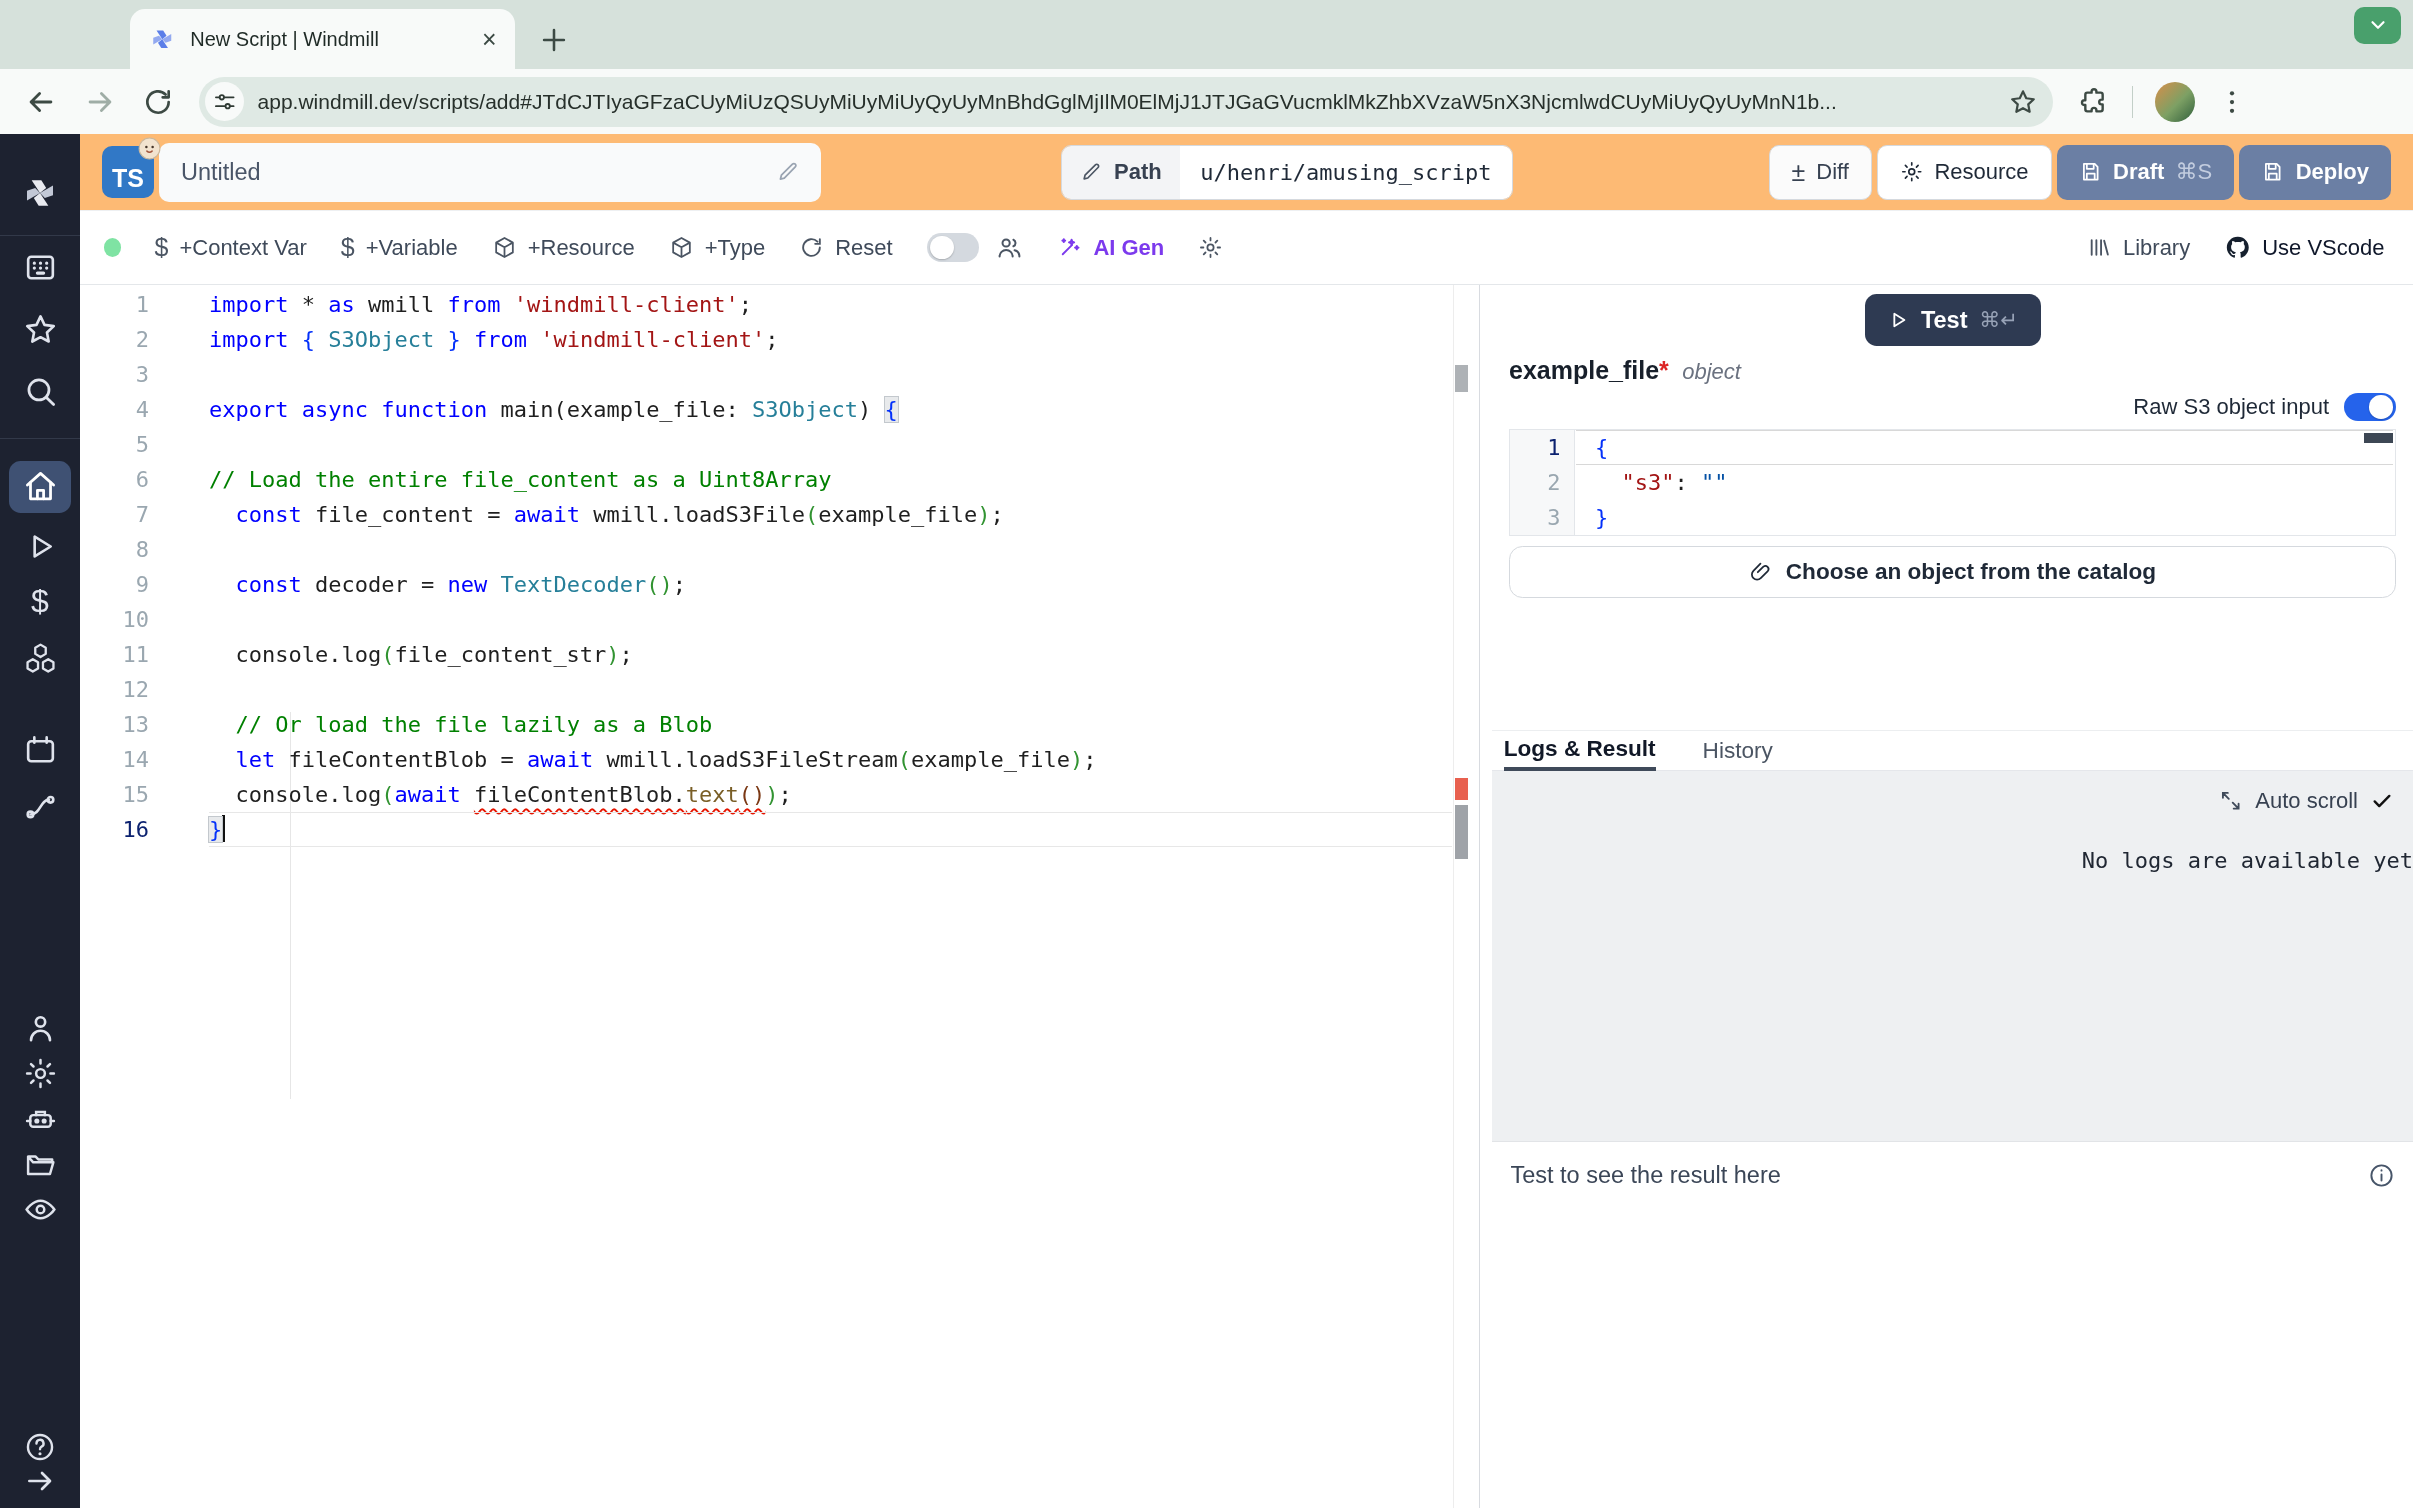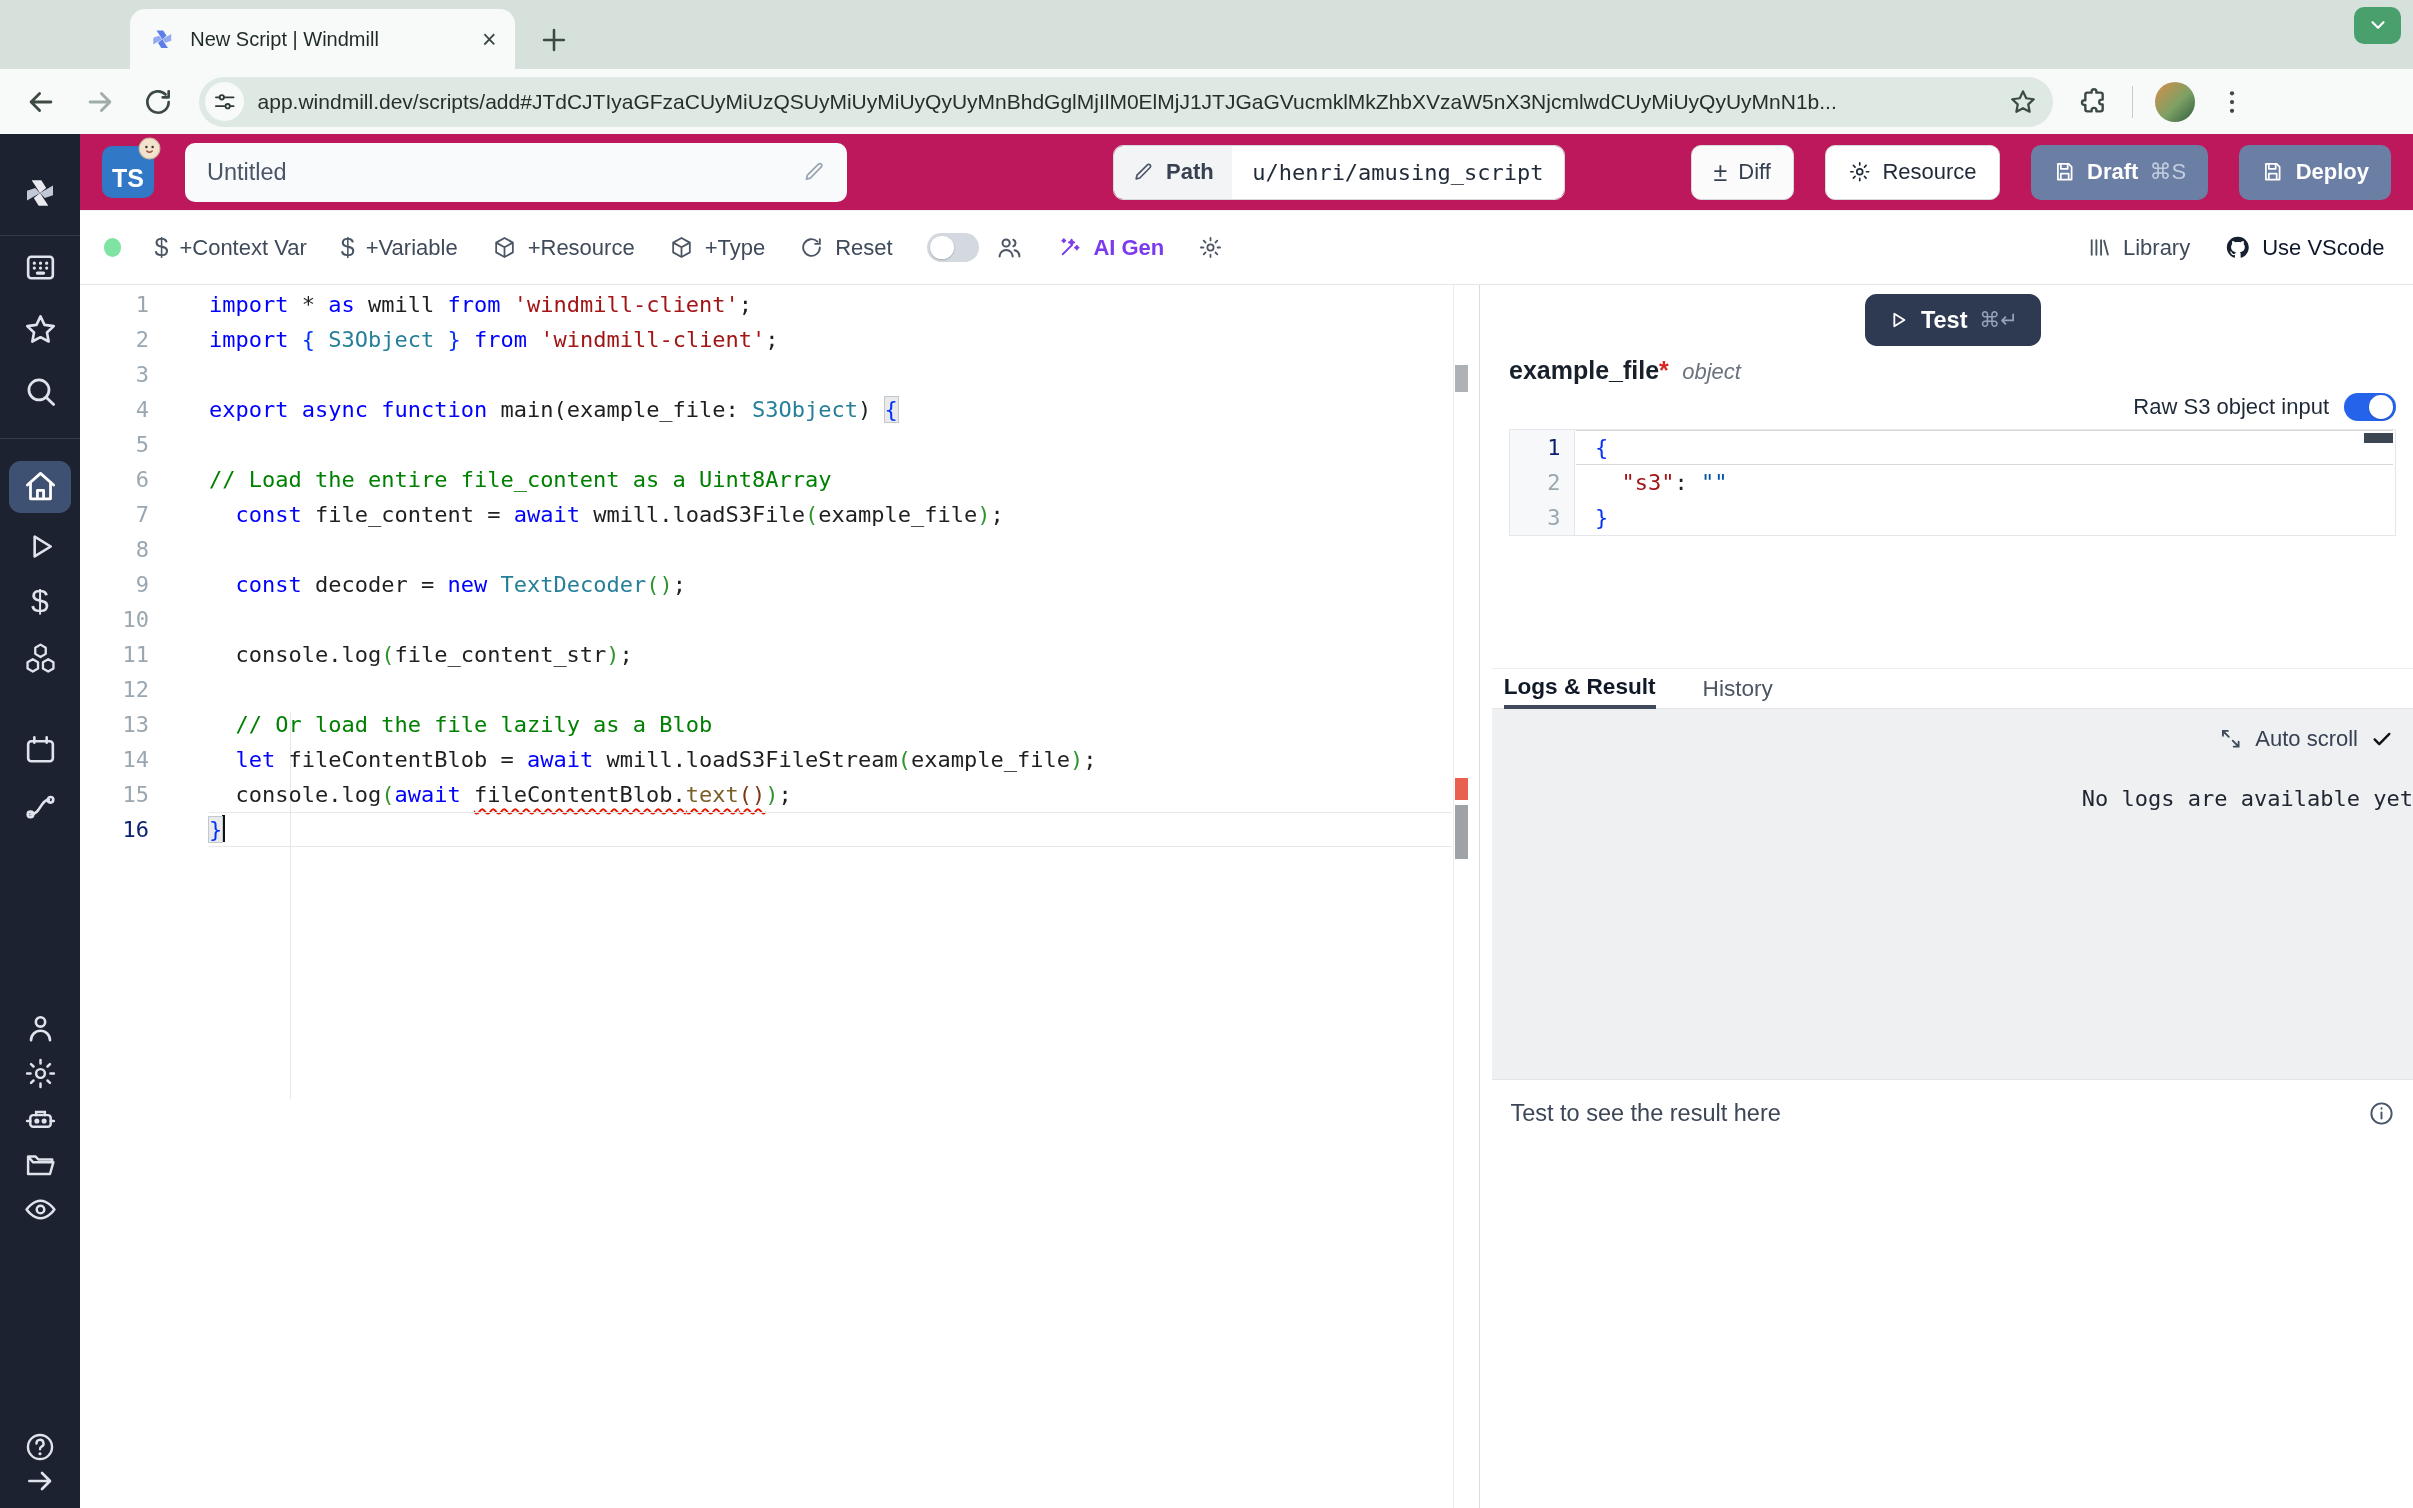--- a/index.html
+++ b/index.html
@@ -30,21 +30,21 @@
   
   .app { flex:1; display:flex; min-height:0; }
   .sidebar { width:80px; background:#1d2230; color:#dfe3ec; display:flex; flex-direction:column; align-items:center; padding-top:37px; flex:none; }
   .sb-item { display:flex; align-items:center; justify-content:center; width:60px; height:40px; }
   .sb-div { width:80px; height:0.8px; background:#323949; margin:20px 0 11.7px; }
   .sb-active { background:#3f5173; border-radius:11.7px; width:62px; height:52px; margin:10px 0 1.7px; }
   .dollar { font-size:32px; color:#dfe3ec; font-family:"Liberation Sans",sans-serif; }
 
   .main { flex:1; display:flex; flex-direction:column; min-width:0; }
 
-  .appheader { height:77px; background:#be185d; border-bottom:0.8px solid #eef0f2; display:flex; align-items:center; padding:0 22px; gap:31px; }
+  .appheader { height:77px; background:#fdba74; border-bottom:0.8px solid #eef0f2; display:flex; align-items:center; padding:0 22px; gap:5px; }
   .ts-badge { width:52px; height:52px; border-radius:10px; background:#3178c6; color:#fff; font-weight:bold; font-size:25px;
     display:flex; align-items:flex-end; justify-content:center; padding-bottom:5px; position:relative; flex:none; }
   .ts-emoji { position:absolute; top:-10px; right:-8.4px; }
   .titlebox { width:662px; height:59px; background:#f9fafb; border-radius:10px; display:flex; align-items:center; padding:0 22px; }
   .titlebox .t { flex:1; font-size:23.5px; color:#4a5568; }
   .pencil { color:#9aa4b2; display:flex; }
   .pathgroup { margin-left:235px; height:55px; border:0.8px solid #d5d9de; border-radius:10px; display:flex; overflow:hidden; }
   .path-left { background:#f3f4f6; display:flex; align-items:center; gap:11.7px; padding:0 18.4px; color:#374151; }
   .path-left span { font-size:22px; font-weight:600; }
   .path-right { background:#fff; display:flex; align-items:center; padding:0 20px;
@@ -557,20 +557,28 @@
             <span class="toggle on">
                 <span class="knob"></span>
               </span>
           </div>
           <div class="json-editor" id="json-editor">
             <div class="mini-scroll"></div>
           <div class="cl current"><span class="ln act">1</span><span class="ct"><span class="b1">{</span></span></div>
               <div class="cl"><span class="ln">2</span><span class="ct"><span class="p">  </span><span class="s">"s3"</span><span class="p">: </span><span class="v">""</span></span></div>
               <div class="cl"><span class="ln">3</span><span class="ct"><span class="b1">}</span></span></div>
             </div>
+          <button class="choose-btn" style="cursor:default">
+            <span>
+                <svg width="23.5" height="23.5" viewBox="0 0 24 24" fill="none" stroke="#1f2937" stroke-width="1.8" stroke-linecap="round" stroke-linejoin="round">
+                  <path d="M9 12.5l5.7-5.7a3.2 3.2 0 0 1 4.5 4.5l-7.2 7.2a5.3 5.3 0 0 1-7.5-7.5L11.7 3.8"></path>
+                </svg>
+              </span>
+            <span>Choose an object from the catalog</span>
+          </button>
 
           <div class="tabs-wrap">
             <div class="tabs-row">
               <span class="ptab active">Logs &amp; Result</span>
               <span class="ptab idle">History</span>
             </div>
             <div class="logs-area">
               <div class="autoscroll-row">
                 <span>
                     <svg width="23.5" height="23.5" viewBox="0 0 24 24" fill="none" stroke="#3f4a5a" stroke-width="1.9" stroke-linecap="round">

